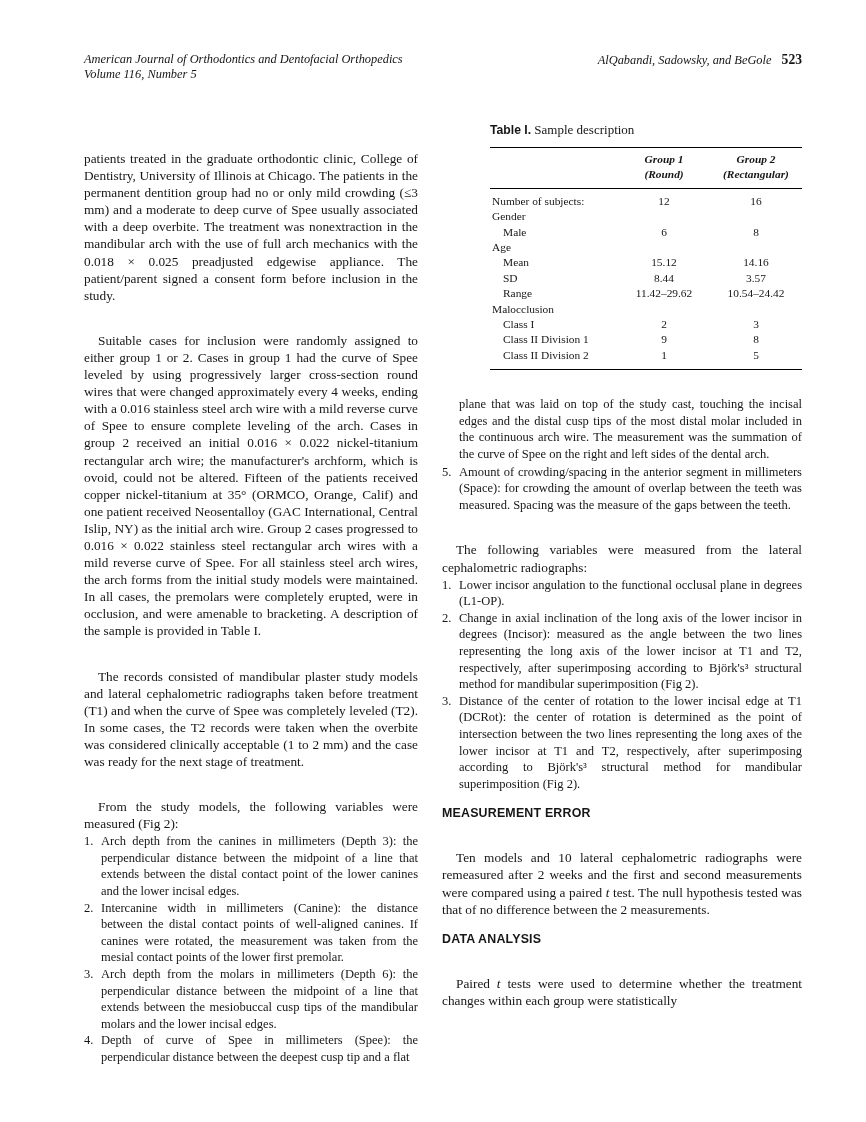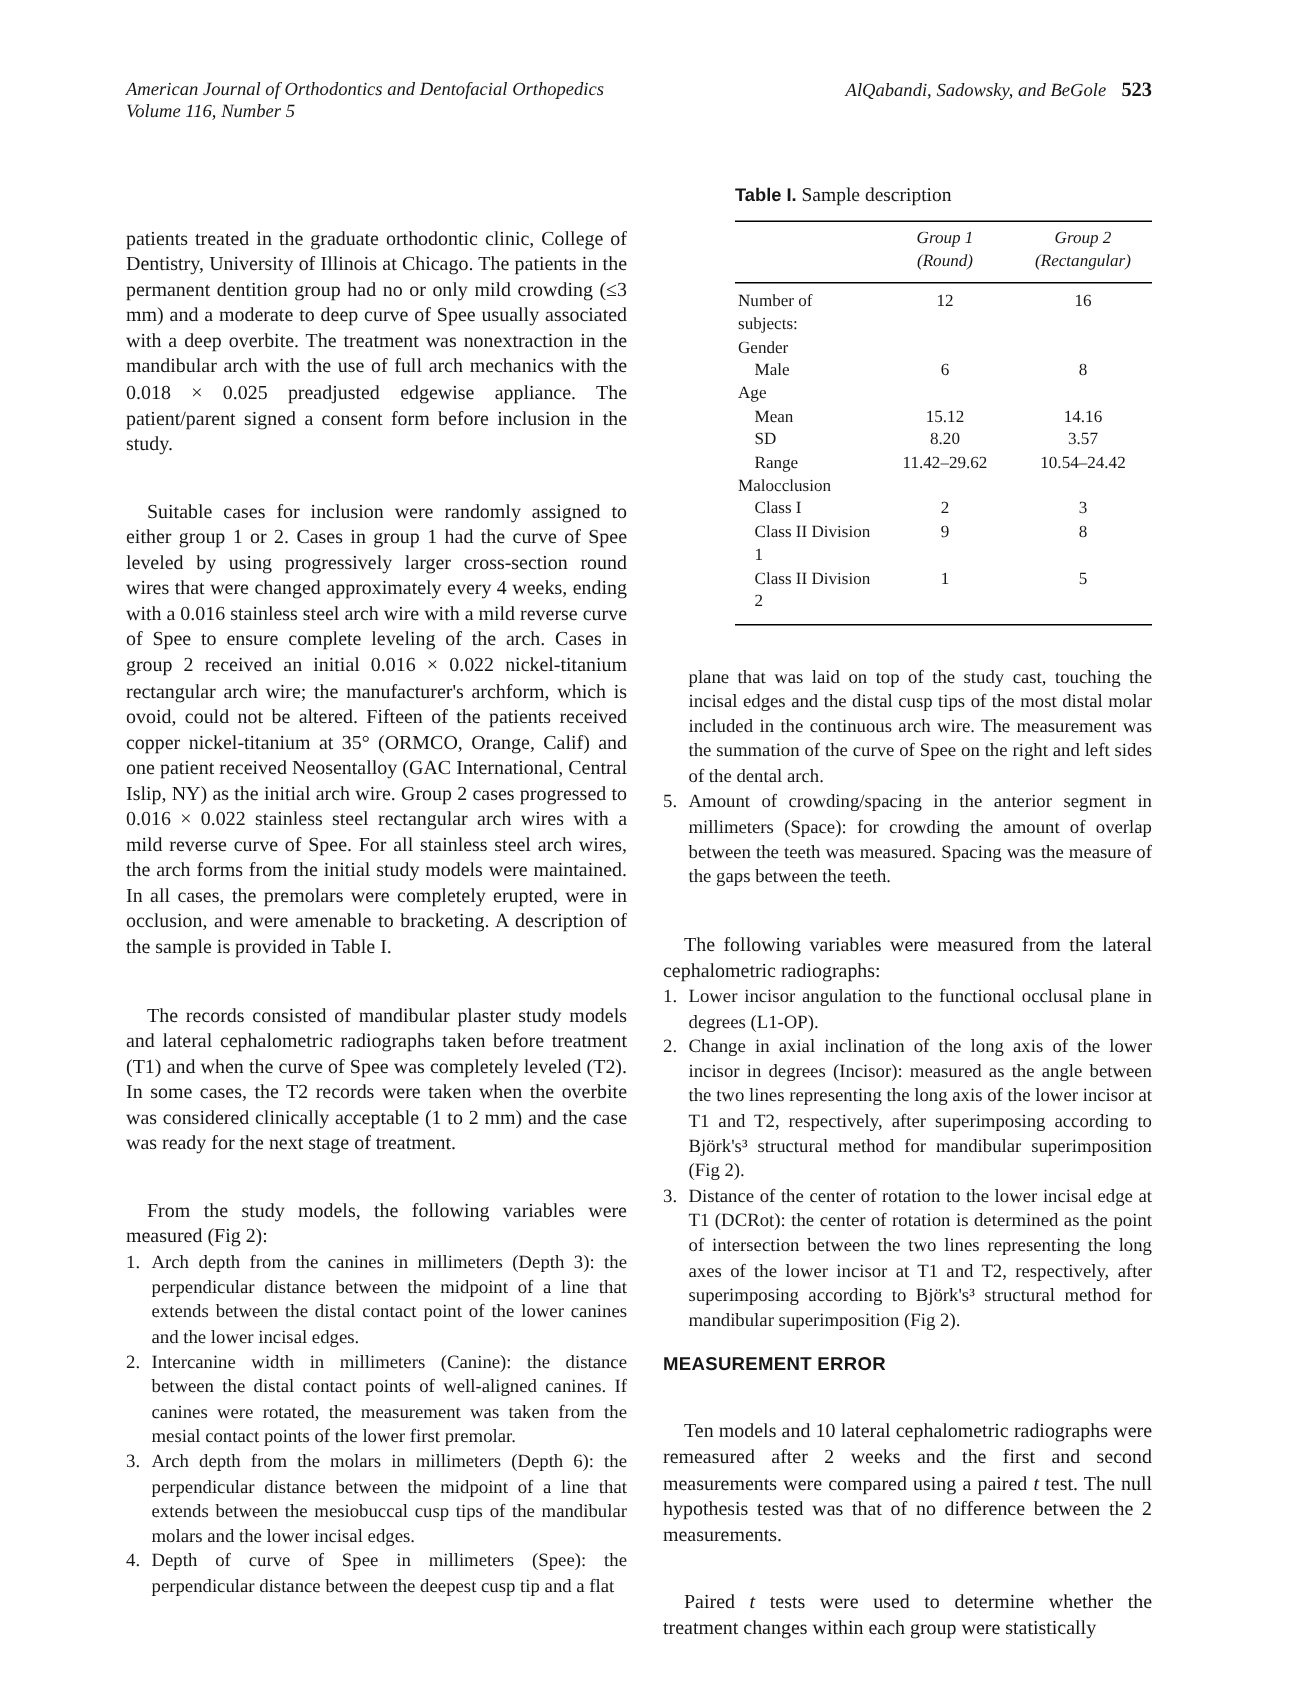--- a/index.html
+++ b/index.html
@@ -7,21 +7,21 @@
   body {
     font-family: "Liberation Serif", serif;
     color: #161616;
     -webkit-font-smoothing: antialiased;
   }
   .page {
     position: relative;
     width: 866px;
     height: 1122px;
     background: #ffffff;
-    padding: 52px 98px 0 84px;
+    padding: 52px 64px 0 84px;
     overflow: hidden;
   }
 
   
   .page-header {
     display: flex;
     justify-content: space-between;
     align-items: flex-start;
     font-size: 12.4px;
     line-height: 15px;
@@ -89,21 +89,21 @@
     width: 100%;
     border-collapse: collapse;
     font-size: 11.4px;
     line-height: 15.4px;
     border-top: 1.4px solid #000;
     border-bottom: 1.1px solid #000;
   }
   table.sample-table thead { border-bottom: 1.1px solid #000; }
   table.sample-table th {
     font-style: italic;
-    font-weight: normal;
+    font-weight: bold;
     text-align: center;
     vertical-align: bottom;
     padding: 4px 2px 5px;
   }
   .h-line { display: block; }
   table.sample-table td { padding: 0 2px; vertical-align: top; }
   td.val { text-align: center; width: 92px; }
   tr.sub td.lbl { padding-left: 13px; }
   tbody tr.first td { padding-top: 5px; }
   tbody tr.last td { padding-bottom: 6px; }
@@ -205,21 +205,21 @@
               <td class="val"></td>
               <td class="val"></td>
             </tr>
             <tr class="sub">
               <td class="lbl">Mean</td>
               <td class="val">15.12</td>
               <td class="val">14.16</td>
             </tr>
             <tr class="sub">
               <td class="lbl">SD</td>
-              <td class="val">8.20</td>
+              <td class="val">8.44</td>
               <td class="val">3.57</td>
             </tr>
             <tr class="sub">
               <td class="lbl">Range</td>
               <td class="val">11.42–29.62</td>
               <td class="val">10.54–24.42</td>
             </tr>
             <tr>
               <td class="lbl">Malocclusion</td>
               <td class="val"></td>
@@ -266,17 +266,18 @@
         </div>
         <div class="list-item">
           <span class="li-num">3.</span>
           <span class="li-text">Distance of the center of rotation to the lower incisal edge at T1 (DCRot): the center of rotation is determined as the point of intersection between the two lines representing the long axes of the lower incisor at T1 and T2, respectively, after superimposing according to Björk's³ structural method for mandibular superimposition (Fig 2).</span>
         </div>
       </div>
 
       <h2 class="sec-heading">MEASUREMENT ERROR</h2>
       <p class="body-p"><span>Ten models and 10 lateral cephalometric radiographs were remeasured after 2 weeks and the first and second measurements were compared using a paired </span><span class="ital">t</span><span> test. The null hypothesis tested was that of no difference between the 2 measurements.</span></p>
 
+      <h2 class="sec-heading">DATA ANALYSIS</h2>
       <p class="body-p"><span>Paired </span><span class="ital">t</span><span> tests were used to determine whether the treatment changes within each group were statistically</span></p>
 
     </section>
   </main>
 </div>
 
 </body></html>

